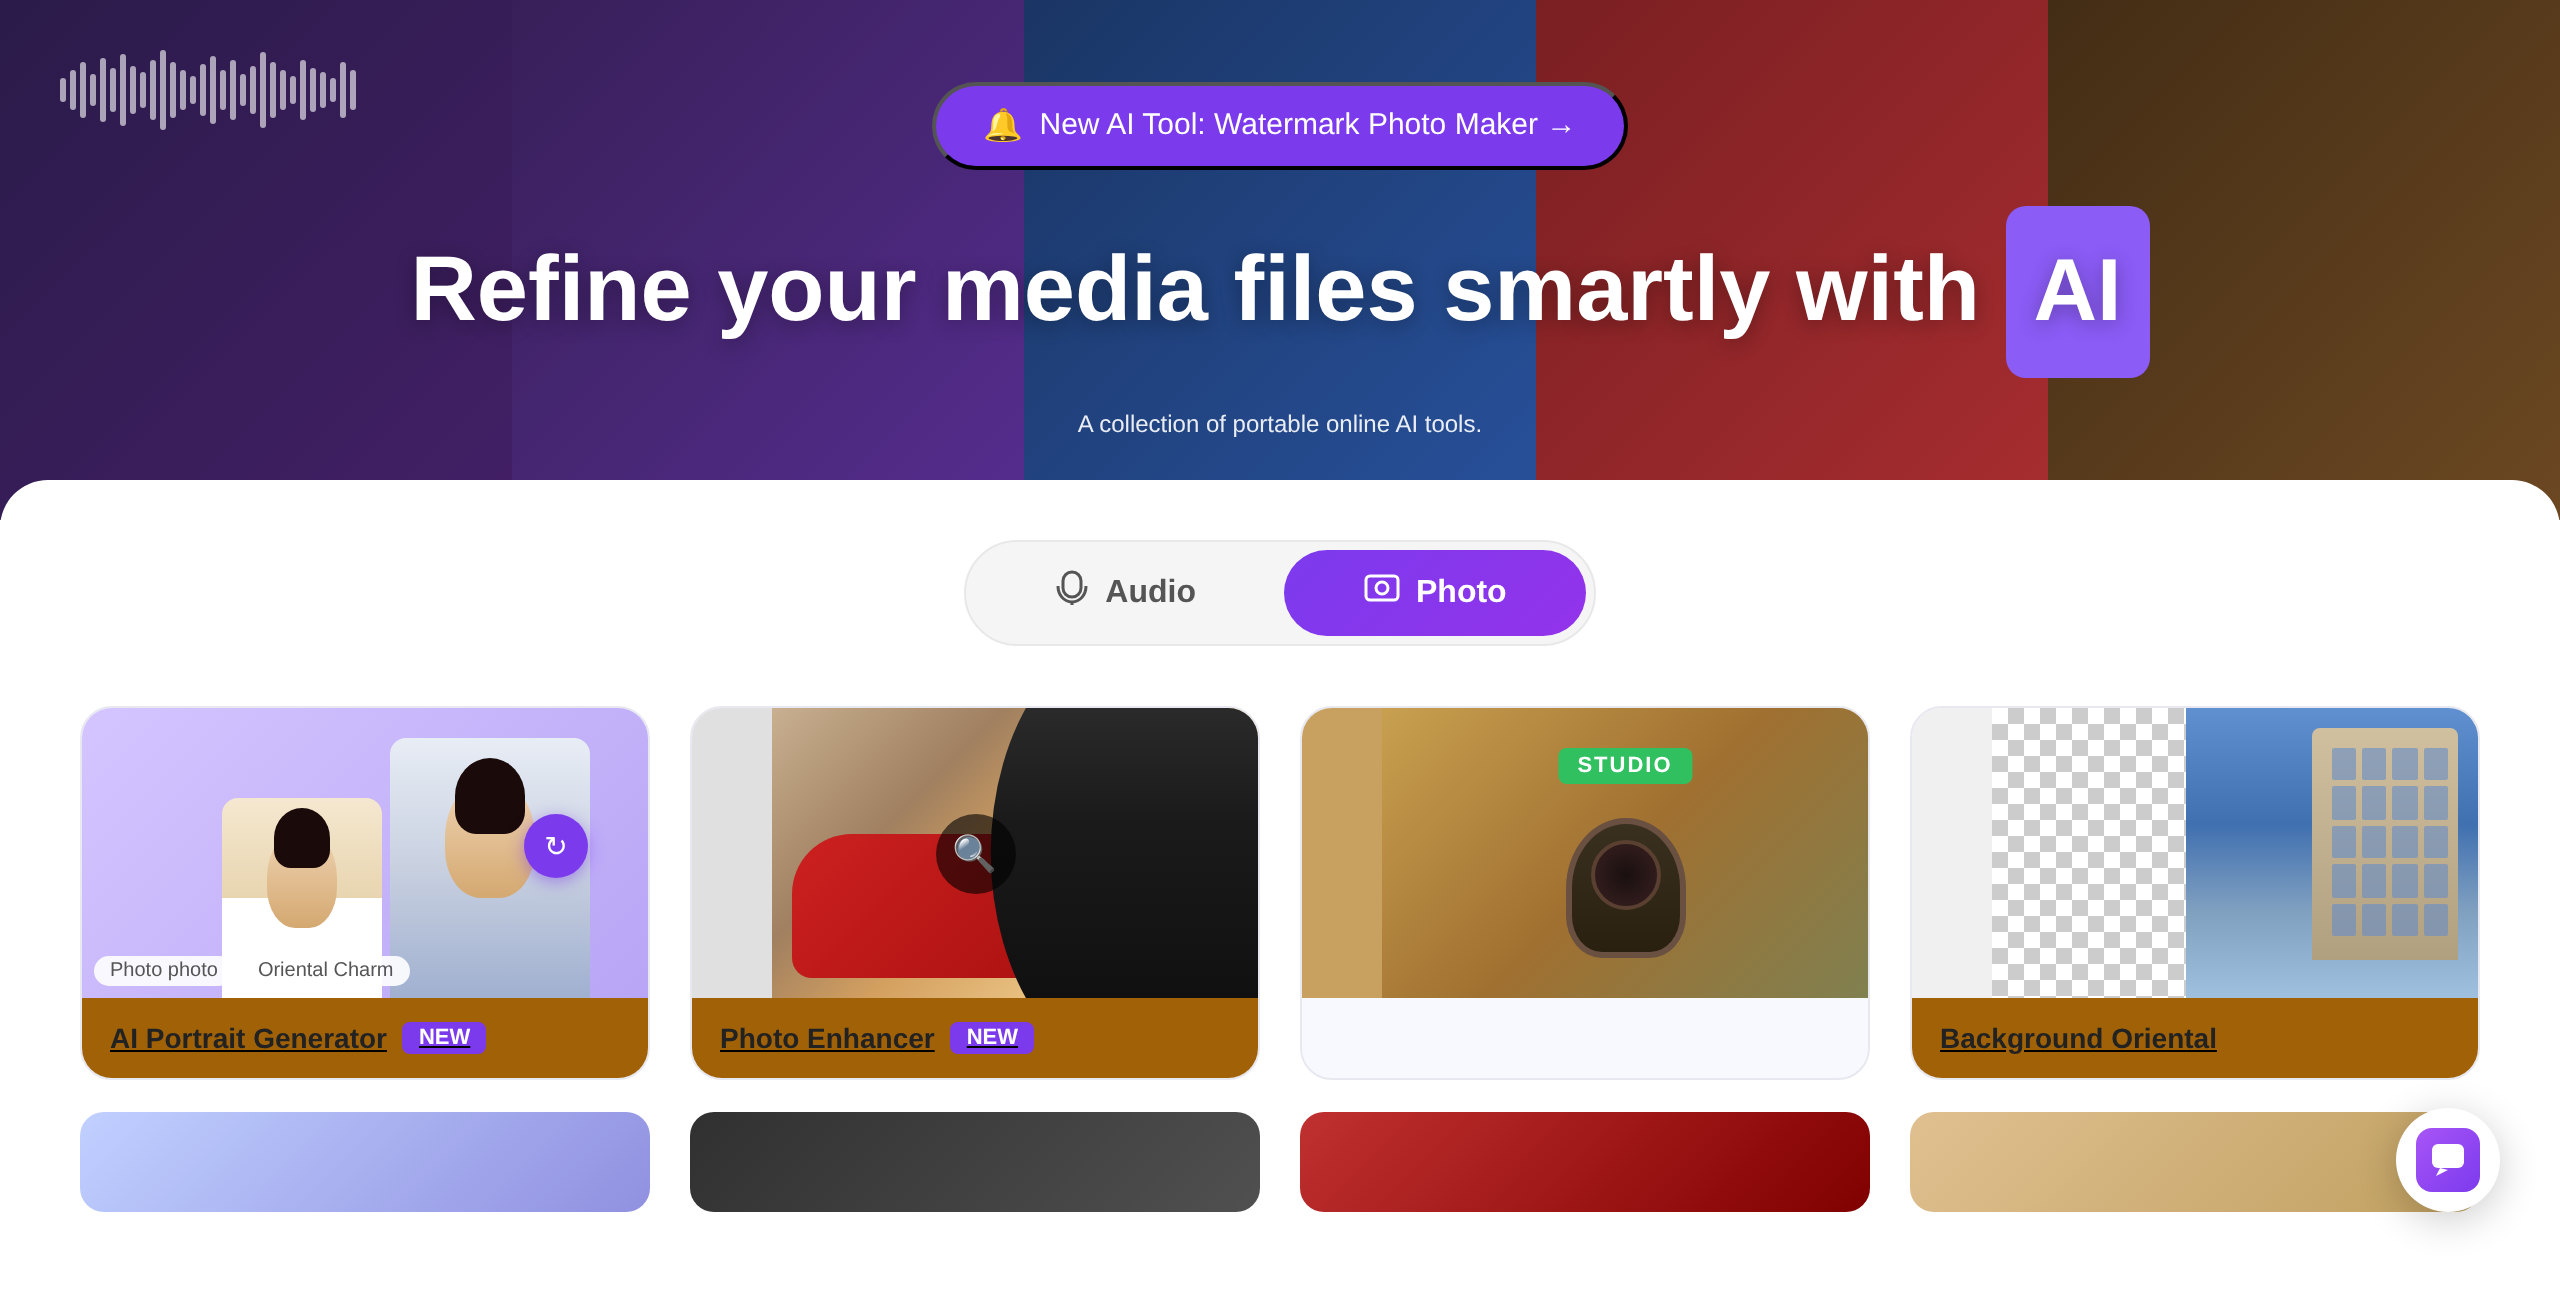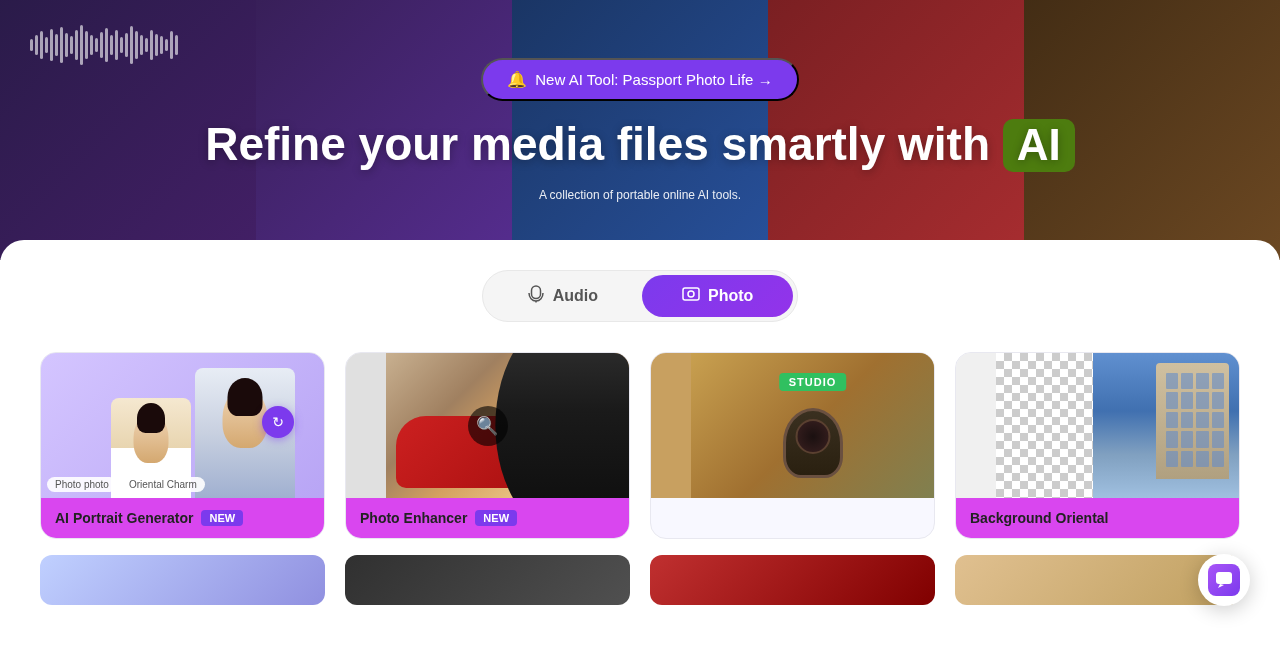--- a/index.html
+++ b/index.html
@@ -76,23 +76,23 @@
     .hero-title {
       font-size: 46px;
       font-weight: 800;
       color: white;
       text-align: center;
       line-height: 1.1;
       text-shadow: 0 2px 10px rgba(0,0,0,0.3);
     }
     .hero-title .ai-badge {
       display: inline-block;
-      background: #4d7c0f;
-      color: white;
-      padding: 2px 14px;
+      background: #8b5cf6;
+      color: white;
+      padding: 19px 14px;
       border-radius: 10px;
       font-size: 44px;
       font-weight: 800;
     }
 
     .hero-subtitle {
       font-size: 12px;
       color: rgba(255,255,255,0.9);
       margin-top: 6px;
     }
@@ -422,21 +422,22 @@
       background: rgba(100,140,200,0.6);
       border-radius: 1px;
     }
 
     
     .card-footer {
       padding: 12px 14px;
       display: flex;
       align-items: center;
       gap: 8px;
-      background: #d946ef;
+      background: #a16207;
+      text-decoration: underline;
     }
     .card-title {
       font-size: 14px;
       font-weight: 600;
       color: #222;
     }
     .badge {
       padding: 2px 8px;
       border-radius: 4px;
       font-size: 11px;
@@ -537,21 +538,21 @@
     <div class="wave-bar" style="height:22px"></div>
     <div class="wave-bar" style="height:18px"></div>
     <div class="wave-bar" style="height:12px"></div>
     <div class="wave-bar" style="height:28px"></div>
     <div class="wave-bar" style="height:20px"></div>
   </div>
 
   <div class="hero-content">
     <button class="notification-banner">
       <span class="bell">🔔</span>
-      <span>New AI Tool: Passport Photo Life →</span>
+      <span>New AI Tool: Watermark Photo Maker →</span>
     </button>
     <h1 class="hero-title">
       <span>Refine your media files smartly with</span>
       <span class="ai-badge">AI</span>
     </h1>
     <p class="hero-subtitle">A collection of portable online AI tools.</p>
   </div>
 </div>
 
 <div class="main-content">

